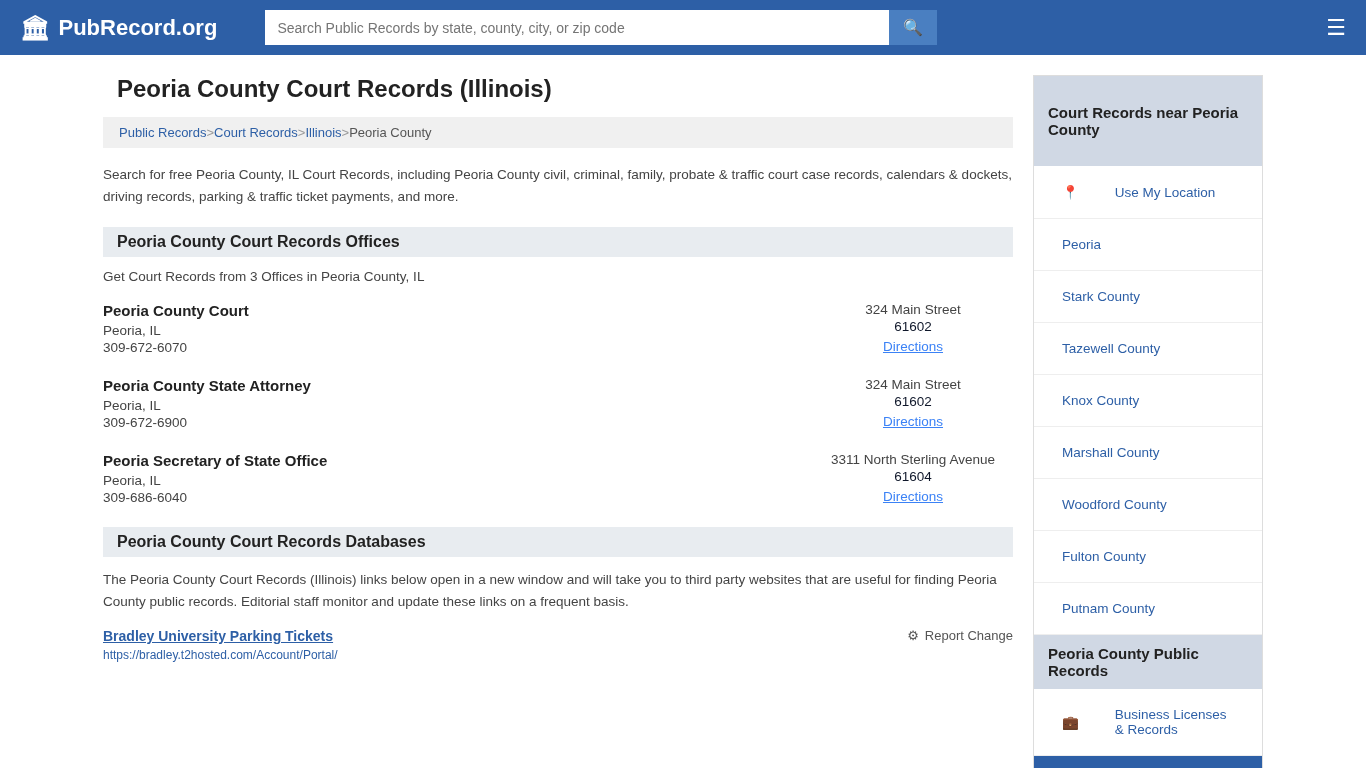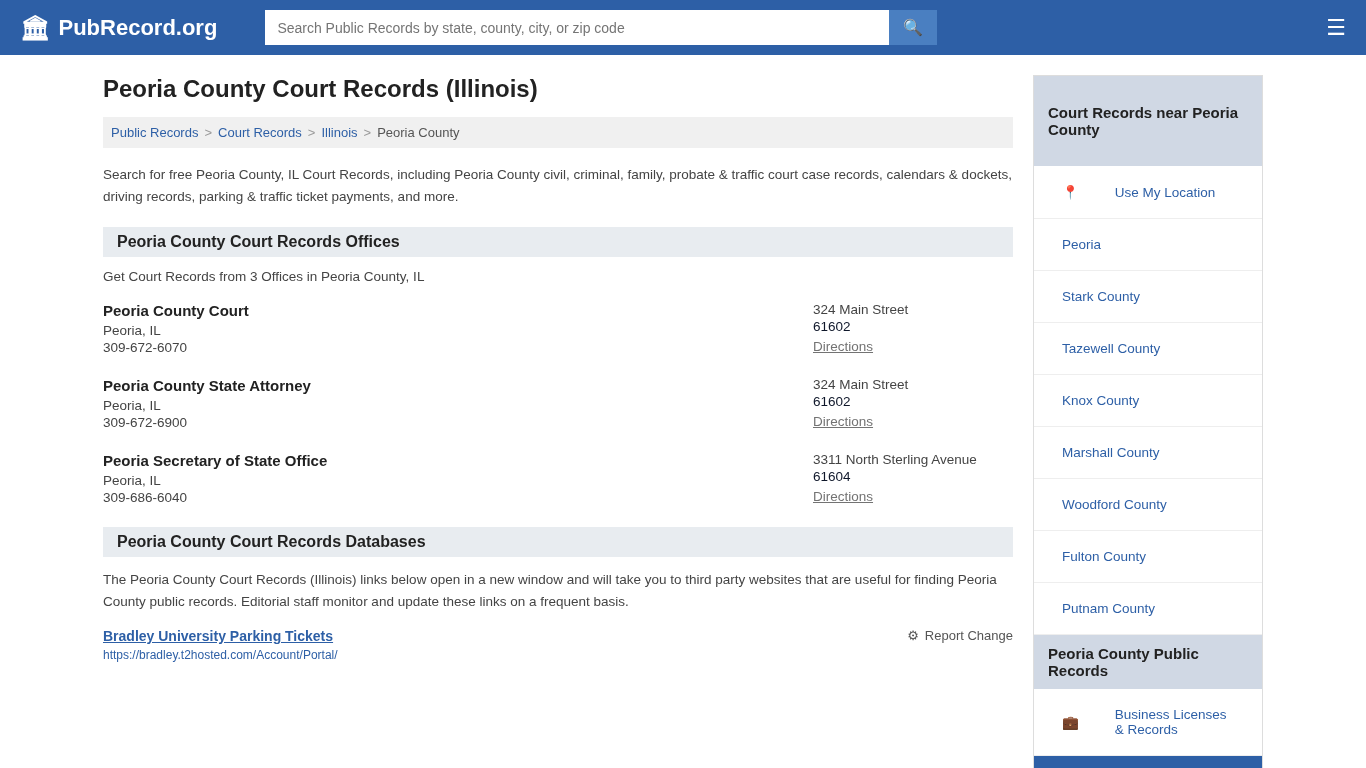--- a/index.html
+++ b/index.html
@@ -70,32 +70,32 @@
       width: 230px;
       flex-shrink: 0;
     }
 
     
     .page-title {
       font-size: 24px;
       font-weight: bold;
       color: #222;
       margin-bottom: 14px;
+      margin-left: 14px;
     }
 
     
     .breadcrumb {
       background: #f0f0f0;
-      padding: 8px 8px;
+      padding: 8px 16px;
       font-size: 13px;
       color: #555;
       margin-bottom: 16px;
       display: flex;
       align-items: center;
-      gap: 6px;
     }
     .breadcrumb a {
       color: #2d5fa6;
       text-decoration: none;
     }
     .breadcrumb .sep { color: #999; }
 
     
     .description {
       font-size: 13.5px;
@@ -119,33 +119,33 @@
       font-size: 13.5px;
       color: #444;
       margin-bottom: 18px;
     }
     .office-entry {
       display: flex;
       justify-content: space-between;
       margin-bottom: 22px;
     }
     .office-left { flex: 1; }
-    .office-right { text-align: left; min-width: 200px; }
+    .office-right { text-align: center; min-width: 200px; }
     .office-name {
       font-size: 15px;
       font-weight: bold;
       color: #222;
       margin-bottom: 4px;
     }
     .office-city { color: #444; margin-bottom: 2px; font-size: 13.5px; }
     .office-phone { color: #444; font-size: 13.5px; }
     .office-address { color: #444; font-size: 13.5px; margin-bottom: 2px; }
     .office-zip { color: #0f172a; font-size: 13.5px; margin-bottom: 4px; }
     .directions-link {
-      color: #737373;
+      color: #3b82f6;
       text-decoration: underline;
       font-size: 13.5px;
       cursor: pointer;
     }
 
     
     .databases-desc {
       font-size: 13.5px;
       color: #444;
       line-height: 1.6;

